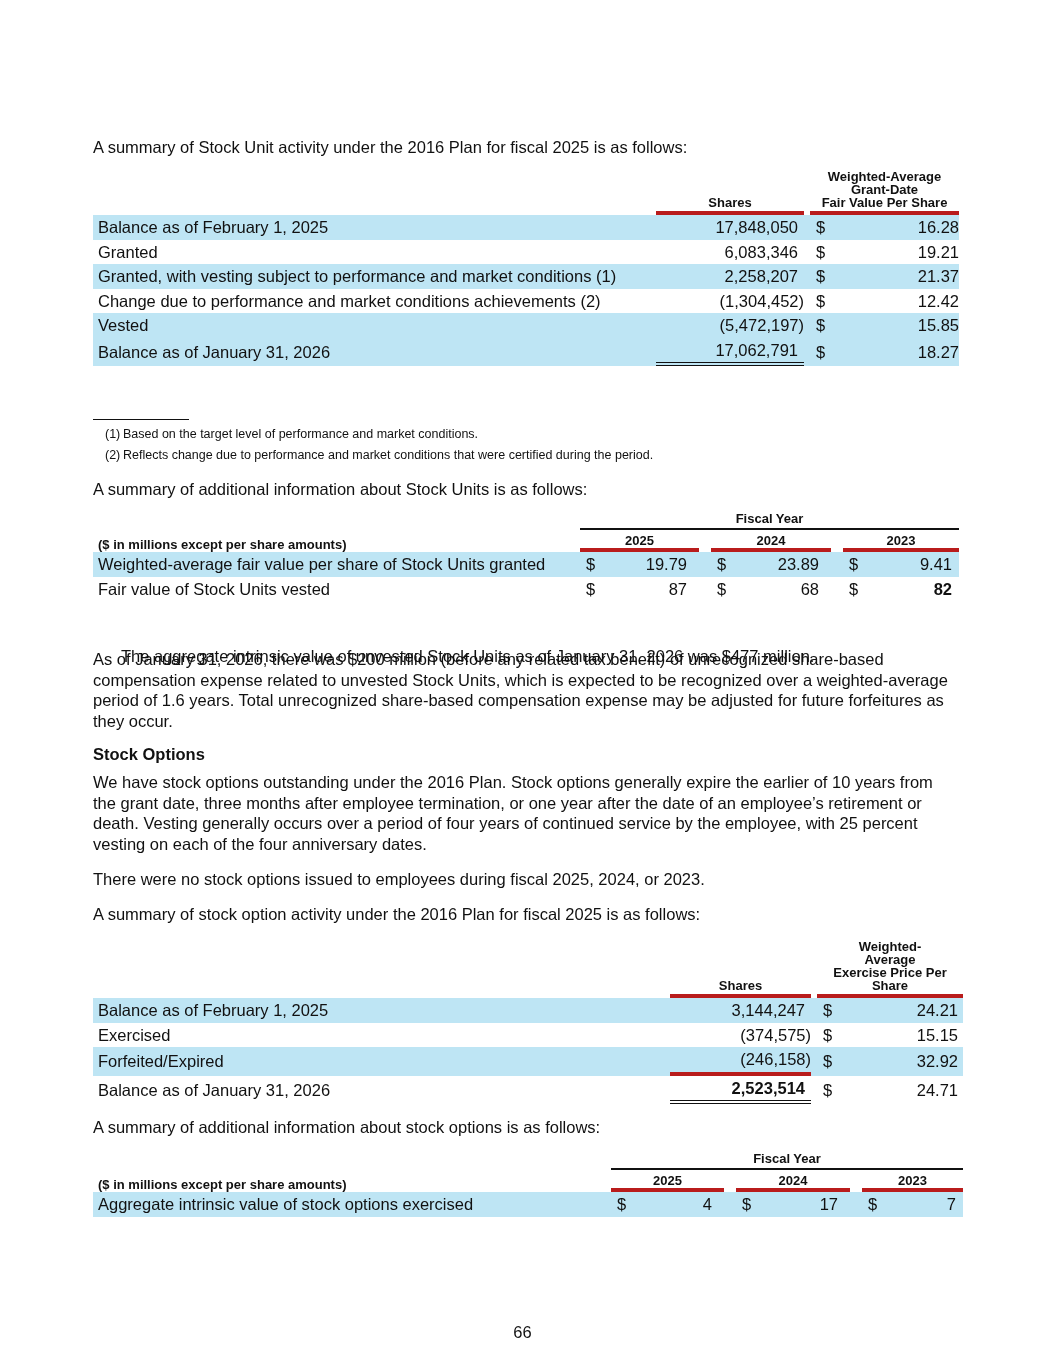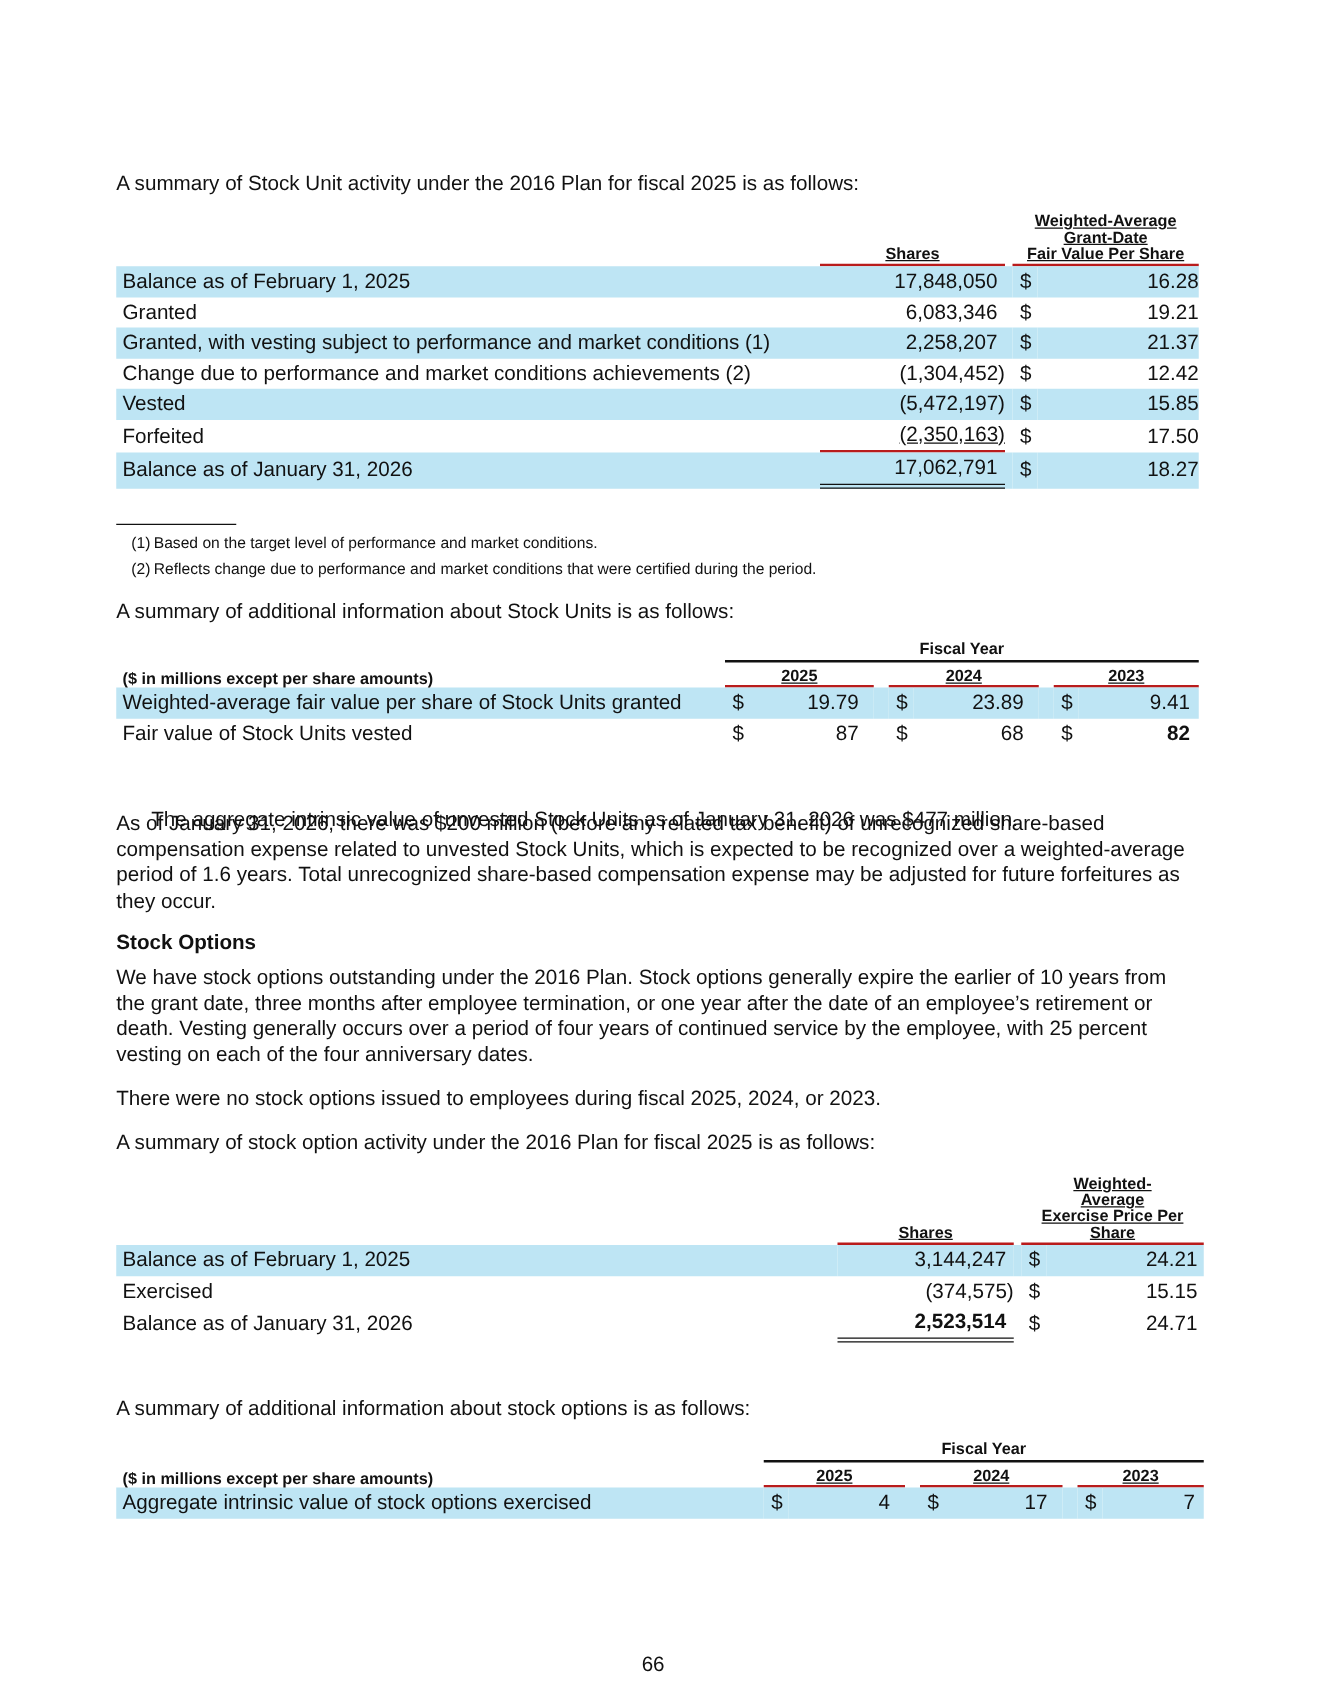--- a/index.html
+++ b/index.html
@@ -11,21 +11,21 @@
     .para { font-size: 16.5px; line-height: 20.5px; margin: 0; position: absolute; left: 0; width: 866px; }
     .h-bold { font-weight: bold; font-size: 16.5px; position: absolute; left: 0; margin: 0; }
     .hl { background: #bee5f4; }
     table { border-collapse: separate; border-spacing: 0; position: absolute; left: 0; }
     td, th { padding: 0; font-size: 16.5px; white-space: nowrap; }
     .row td { height: 24.5px; line-height: 24.5px; }
     .label { padding-left: 5px; }
     .num { text-align: right; }
     .dollar { text-align: left; padding-left: 6px; }
     .colhead { font-size: 13px; font-weight: bold; text-align: center; line-height: 13px; vertical-align: bottom; padding-bottom: 2px; }
-    .uline { border-bottom: 2px solid #b91c1c; text-decoration: underline; }
+    .uline { border-bottom: 4px solid #b91c1c; }
     .gap { width: 6px; }
     .dbl { border-bottom: 4px double #111; }
     .footnote { position: absolute; left: 0; font-size: 12.5px; line-height: 16px; }
     .fn-num { display: inline-block; width: 30px; padding-left: 12px; box-sizing: border-box; }
     .rule-short { position: absolute; left: 0; width: 96px; border-top: 1px solid #111; }
     .unit-label { font-size: 13px; font-weight: bold; padding-left: 5px; vertical-align: bottom; }
     .fy { font-size: 13px; font-weight: bold; text-align: center; }
     .pagenum { position: absolute; top: 1323px; left: 0; width: 1045px; text-align: center; font-size: 16.5px; }
   </style>
 </head>
@@ -82,27 +82,20 @@
       <td class="dollar">$</td>
       <td class="num">12.42</td>
     </tr>
     <tr class="row hl">
       <td class="label">Vested</td>
       <td class="num">(5,472,197)</td>
       <td></td>
       <td class="dollar">$</td>
       <td class="num">15.85</td>
     </tr>
-    <tr class="row">
-      <td class="label">Forfeited</td>
-      <td class="num uline">(2,350,163)</td>
-      <td></td>
-      <td class="dollar">$</td>
-      <td class="num">17.50</td>
-    </tr>
     <tr class="row hl">
       <td class="label">Balance as of January 31, 2026</td>
       <td class="num dbl" style="padding-right:6px;">17,062,791</td>
       <td></td>
       <td class="dollar">$</td>
       <td class="num">18.27</td>
     </tr>
   </tbody>
     </table>
 
@@ -200,20 +193,27 @@
       <td class="dollar">$</td>
       <td class="num" style="padding-right:5px;">24.21</td>
     </tr>
     <tr class="row">
       <td class="label">Exercised</td>
       <td class="num">(374,575)</td>
       <td></td>
       <td class="dollar">$</td>
       <td class="num" style="padding-right:5px;">15.15</td>
     </tr>
+    <tr class="row hl">
+      <td class="label">Forfeited/Expired</td>
+      <td class="num uline">(246,158)</td>
+      <td></td>
+      <td class="dollar">$</td>
+      <td class="num" style="padding-right:5px;">32.92</td>
+    </tr>
     <tr class="row">
       <td class="label">Balance as of January 31, 2026</td>
       <td class="num dbl" style="padding-right:6px;font-weight:bold;">2,523,514</td>
       <td></td>
       <td class="dollar">$</td>
       <td class="num" style="padding-right:5px;">24.71</td>
     </tr>
   </tbody>
     </table>
 

